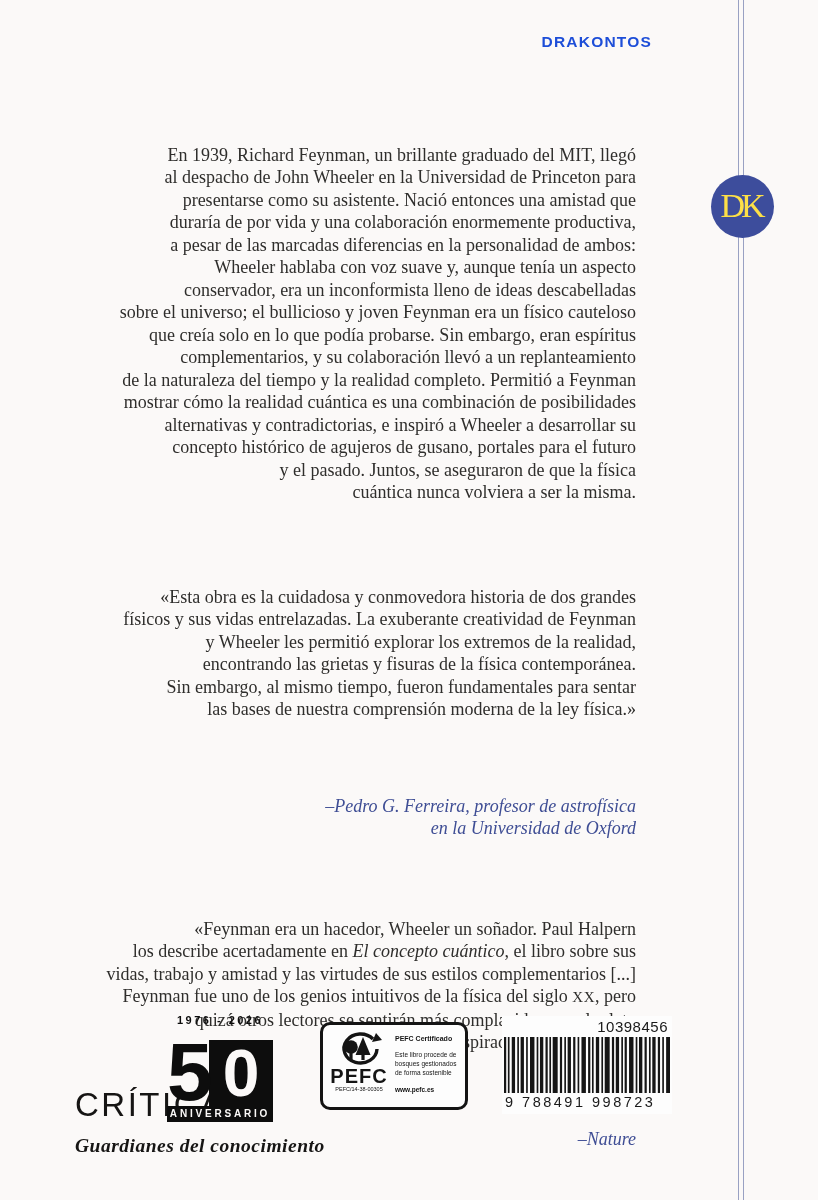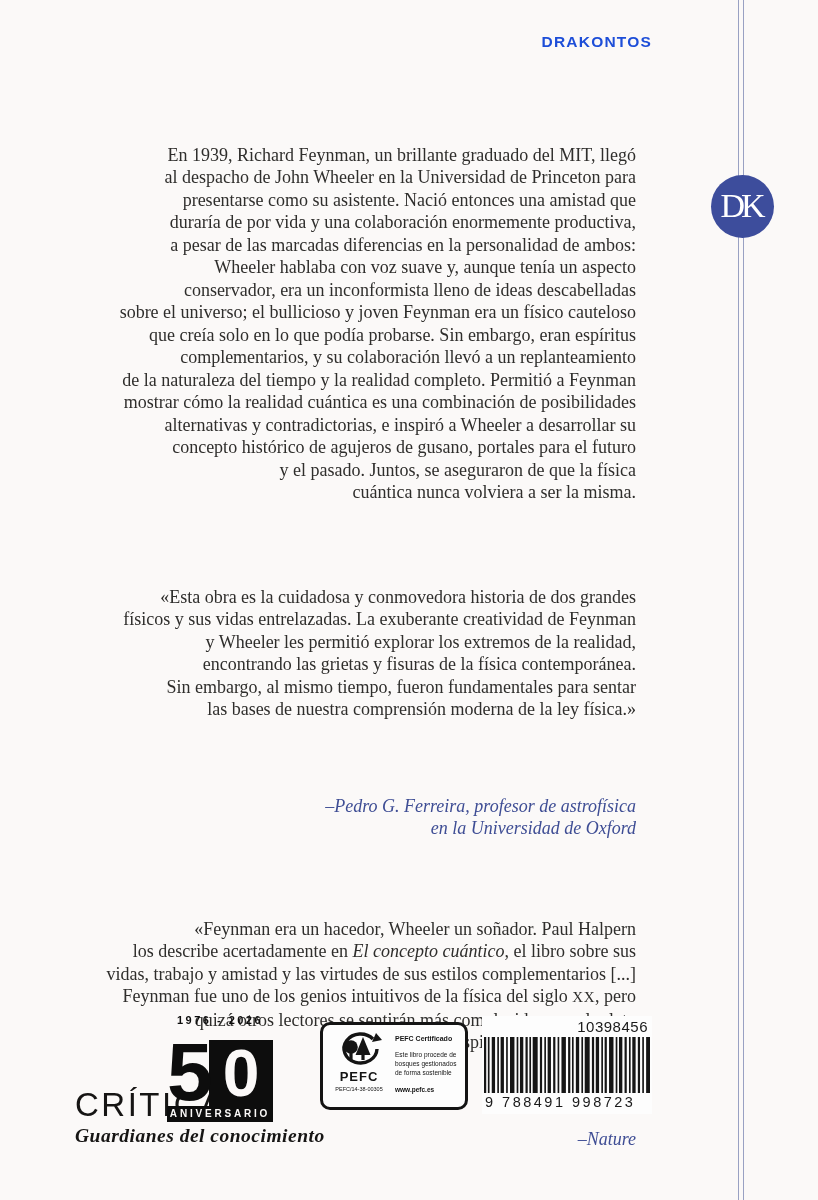--- a/index.html
+++ b/index.html
@@ -23,21 +23,21 @@
   }
 
   
   .dk-badge {
     position:absolute; left:711px; top:175px;
     width:63px; height:63px; border-radius:50%;
     background:#3d4d9c; z-index:2;
     display:flex; align-items:center; justify-content:center;
   }
   .dk-badge span {
-    color:#ffffff; font-family:"Liberation Serif", serif;
+    color:#fde047; font-family:"Liberation Serif", serif;
     font-size:34px; letter-spacing:-4px; padding-right:3px; padding-bottom:2px;
   }
 
   
   .imprint {
     position:absolute; top:33px; right:166px;
     font-family:"Liberation Sans", sans-serif;
     font-weight:bold; font-size:15.5px; letter-spacing:1.2px;
     color:#1d4ed8;
   }
@@ -65,21 +65,21 @@
   .critica {
     position:absolute; left:75px; top:1090px; color:#161514;
   }
   .critica-name {
     font-family:"Liberation Sans", sans-serif;
     font-size:33px; letter-spacing:2.5px; font-weight:normal; line-height:30px;
   }
   .critica-tagline {
     font-family:"Liberation Serif", serif;
     font-style:italic; font-weight:bold;
-    font-size:19.5px; margin-top:5px; letter-spacing:0.5px;
+    font-size:19.5px; margin-top:15px; letter-spacing:0.5px;
   }
 
   .anni { position:absolute; left:167px; top:1014px; width:106px;
     font-family:"Liberation Sans", sans-serif; color:#0d0d0d; }
   .anni-years {
     font-size:11px; font-weight:bold; letter-spacing:2.5px;
     text-align:center; white-space:nowrap; margin-bottom:14px;
   }
   .anni-graphic { position:relative; height:82px; }
   .anni-square {
@@ -102,29 +102,29 @@
   }
 
   .pefc {
     position:absolute; left:320px; top:1022px; width:148px; height:88px;
     background:#fdfdfd; border:3px solid #141414; border-radius:10px;
     font-family:"Liberation Sans", sans-serif; color:#141414;
     display:flex; padding:6px 5px 4px 7px; gap:7px;
   }
   .pefc-left { width:58px; display:flex; flex-direction:column; align-items:center; }
   .pefc-left svg { display:block; }
-  .pefc-name { font-weight:bold; font-size:13px; letter-spacing:1px; line-height:15px; }
+  .pefc-name { font-weight:bold; font-size:20px; letter-spacing:1px; line-height:15px; }
   .pefc-code { font-size:5.5px; margin-top:2px; white-space:nowrap; }
   .pefc-right { flex:1; padding-top:4px; }
   .pefc-title { font-weight:bold; font-size:7px; }
   .pefc-desc { font-size:6.5px; line-height:9px; margin:8px 0 9px; white-space:pre-line; }
   .pefc-url { font-weight:bold; font-size:6.5px; }
 
   .barcode {
-    position:absolute; left:482px; top:1016px; width:170px;
+    position:absolute; left:502px; top:1016px; width:170px;
     background:#fdfdfd; padding:2px 2px 4px;
     font-family:"Liberation Sans", sans-serif; color:#1a1a1a;
   }
   .barcode-number {
     text-align:right; font-size:15px; letter-spacing:0.5px; margin:0 2px 2px 0;
   }
   .barcode-bars { width:100%; height:56px; display:block; }
   .barcode-digits {
     font-size:14.5px; letter-spacing:2.5px; white-space:nowrap;
     margin-top:1px; padding-left:1px;

